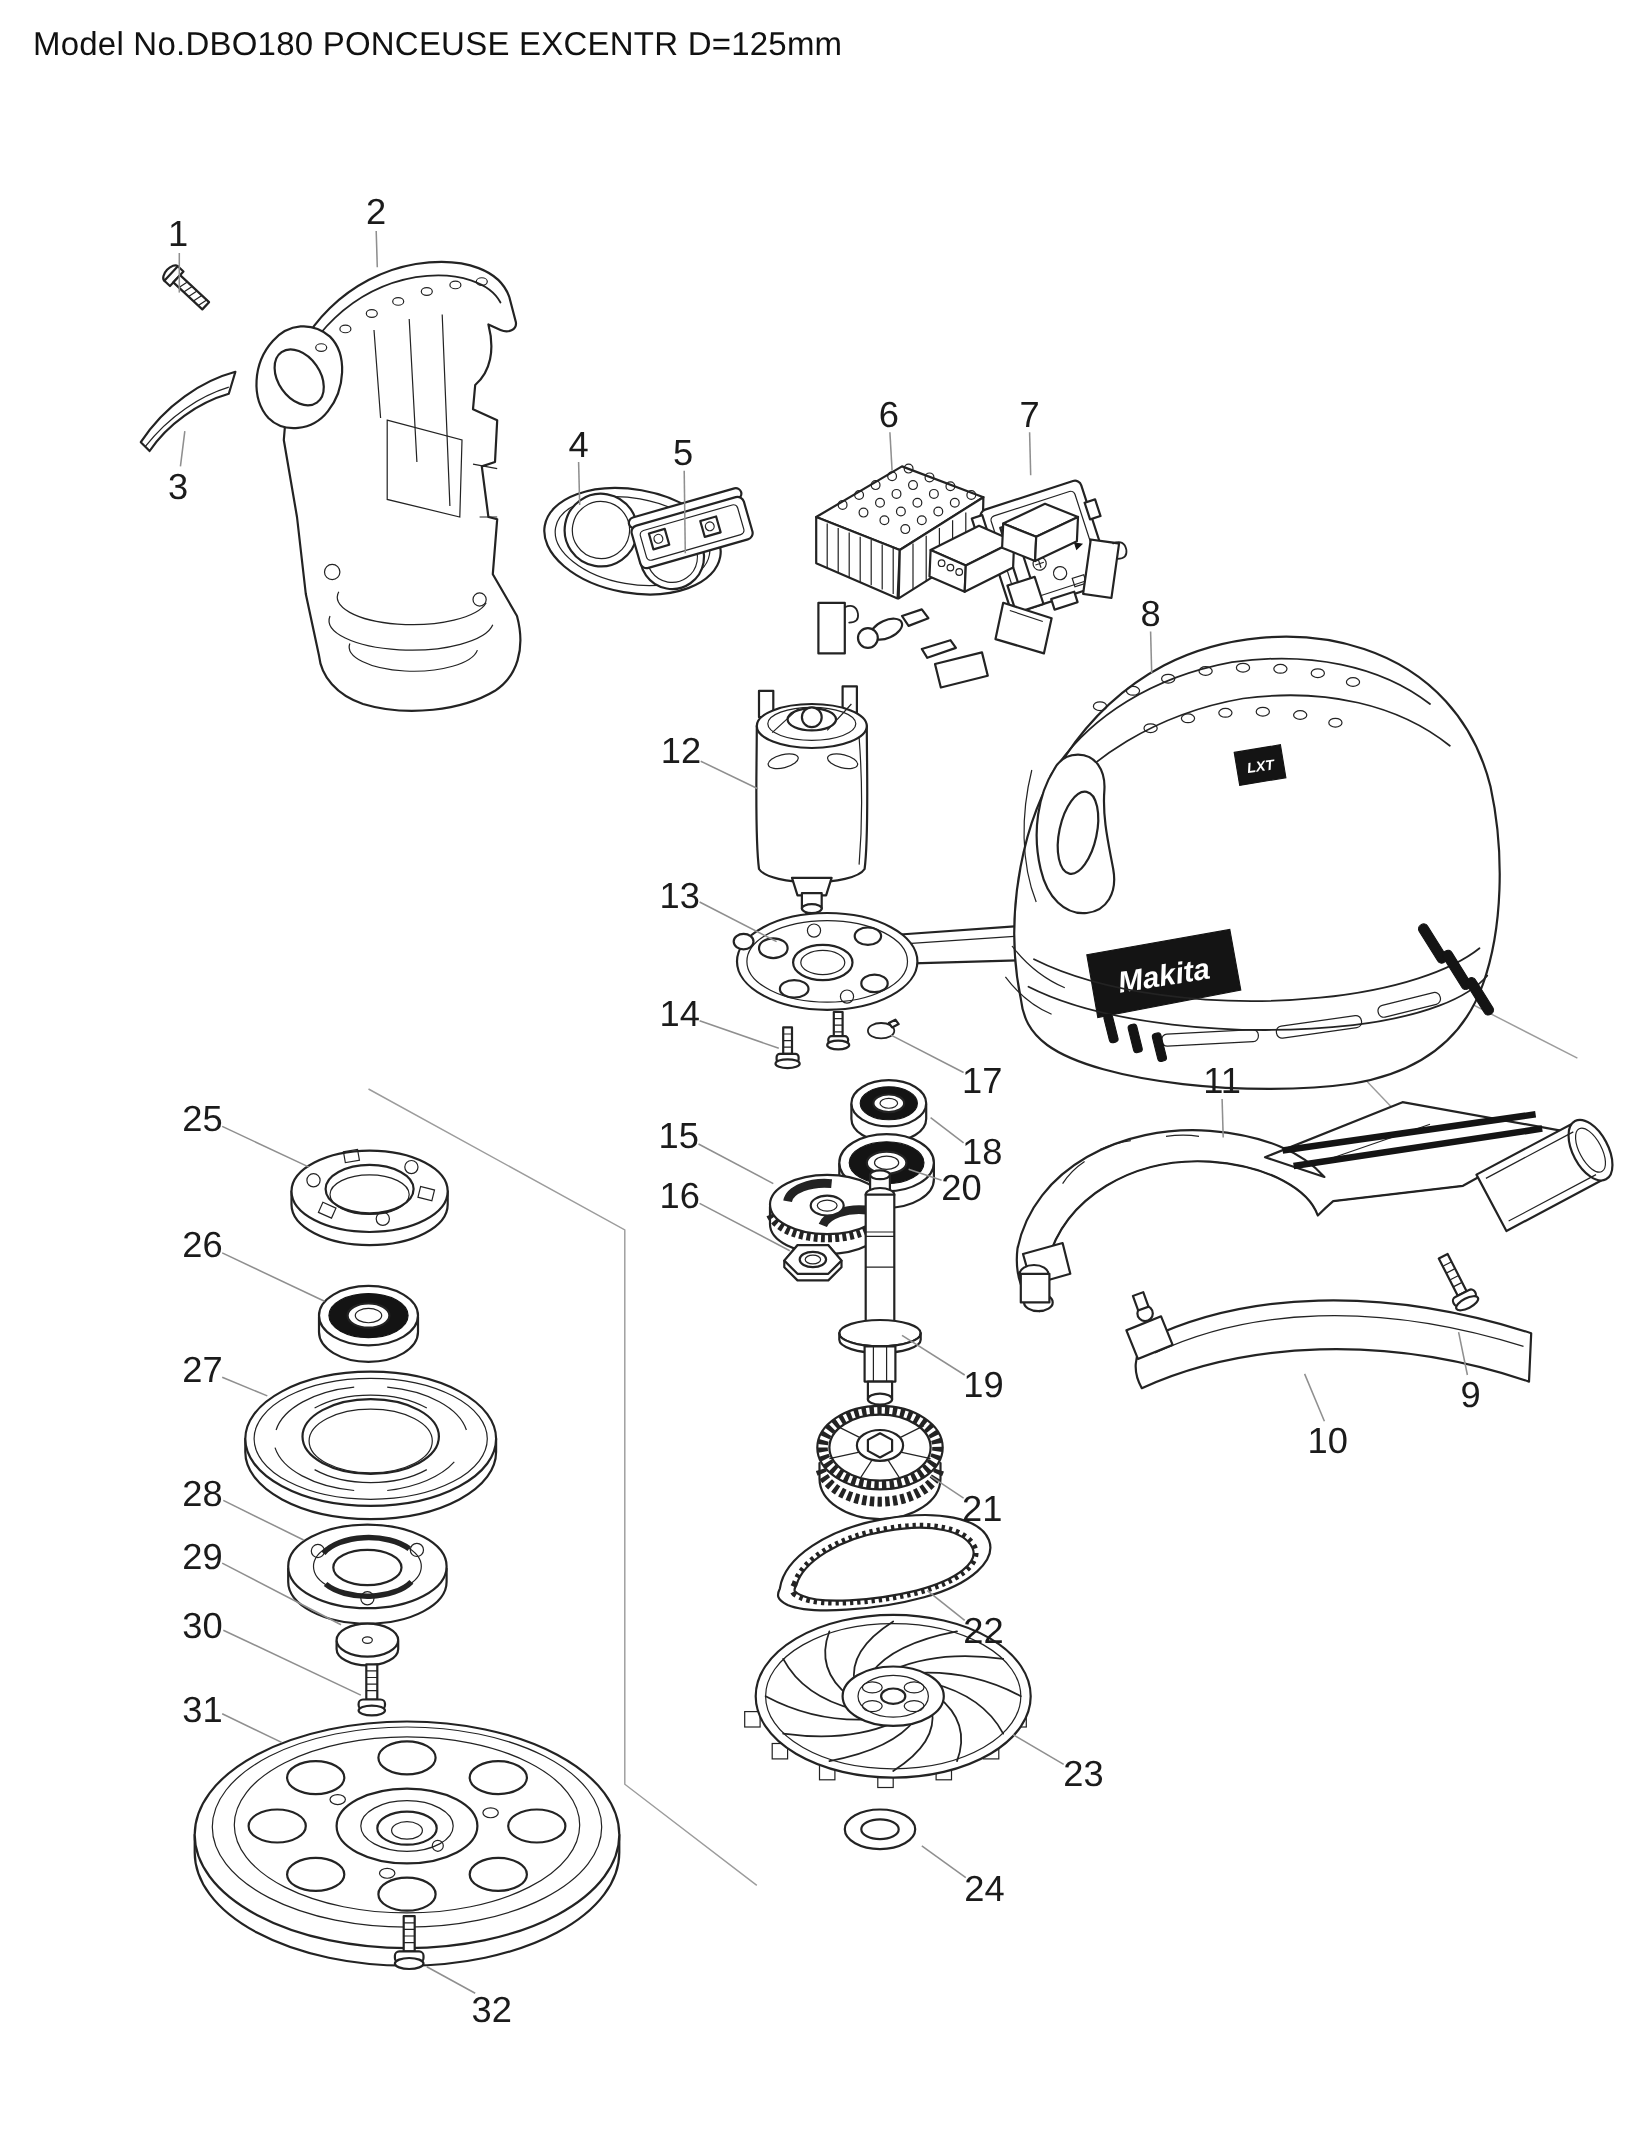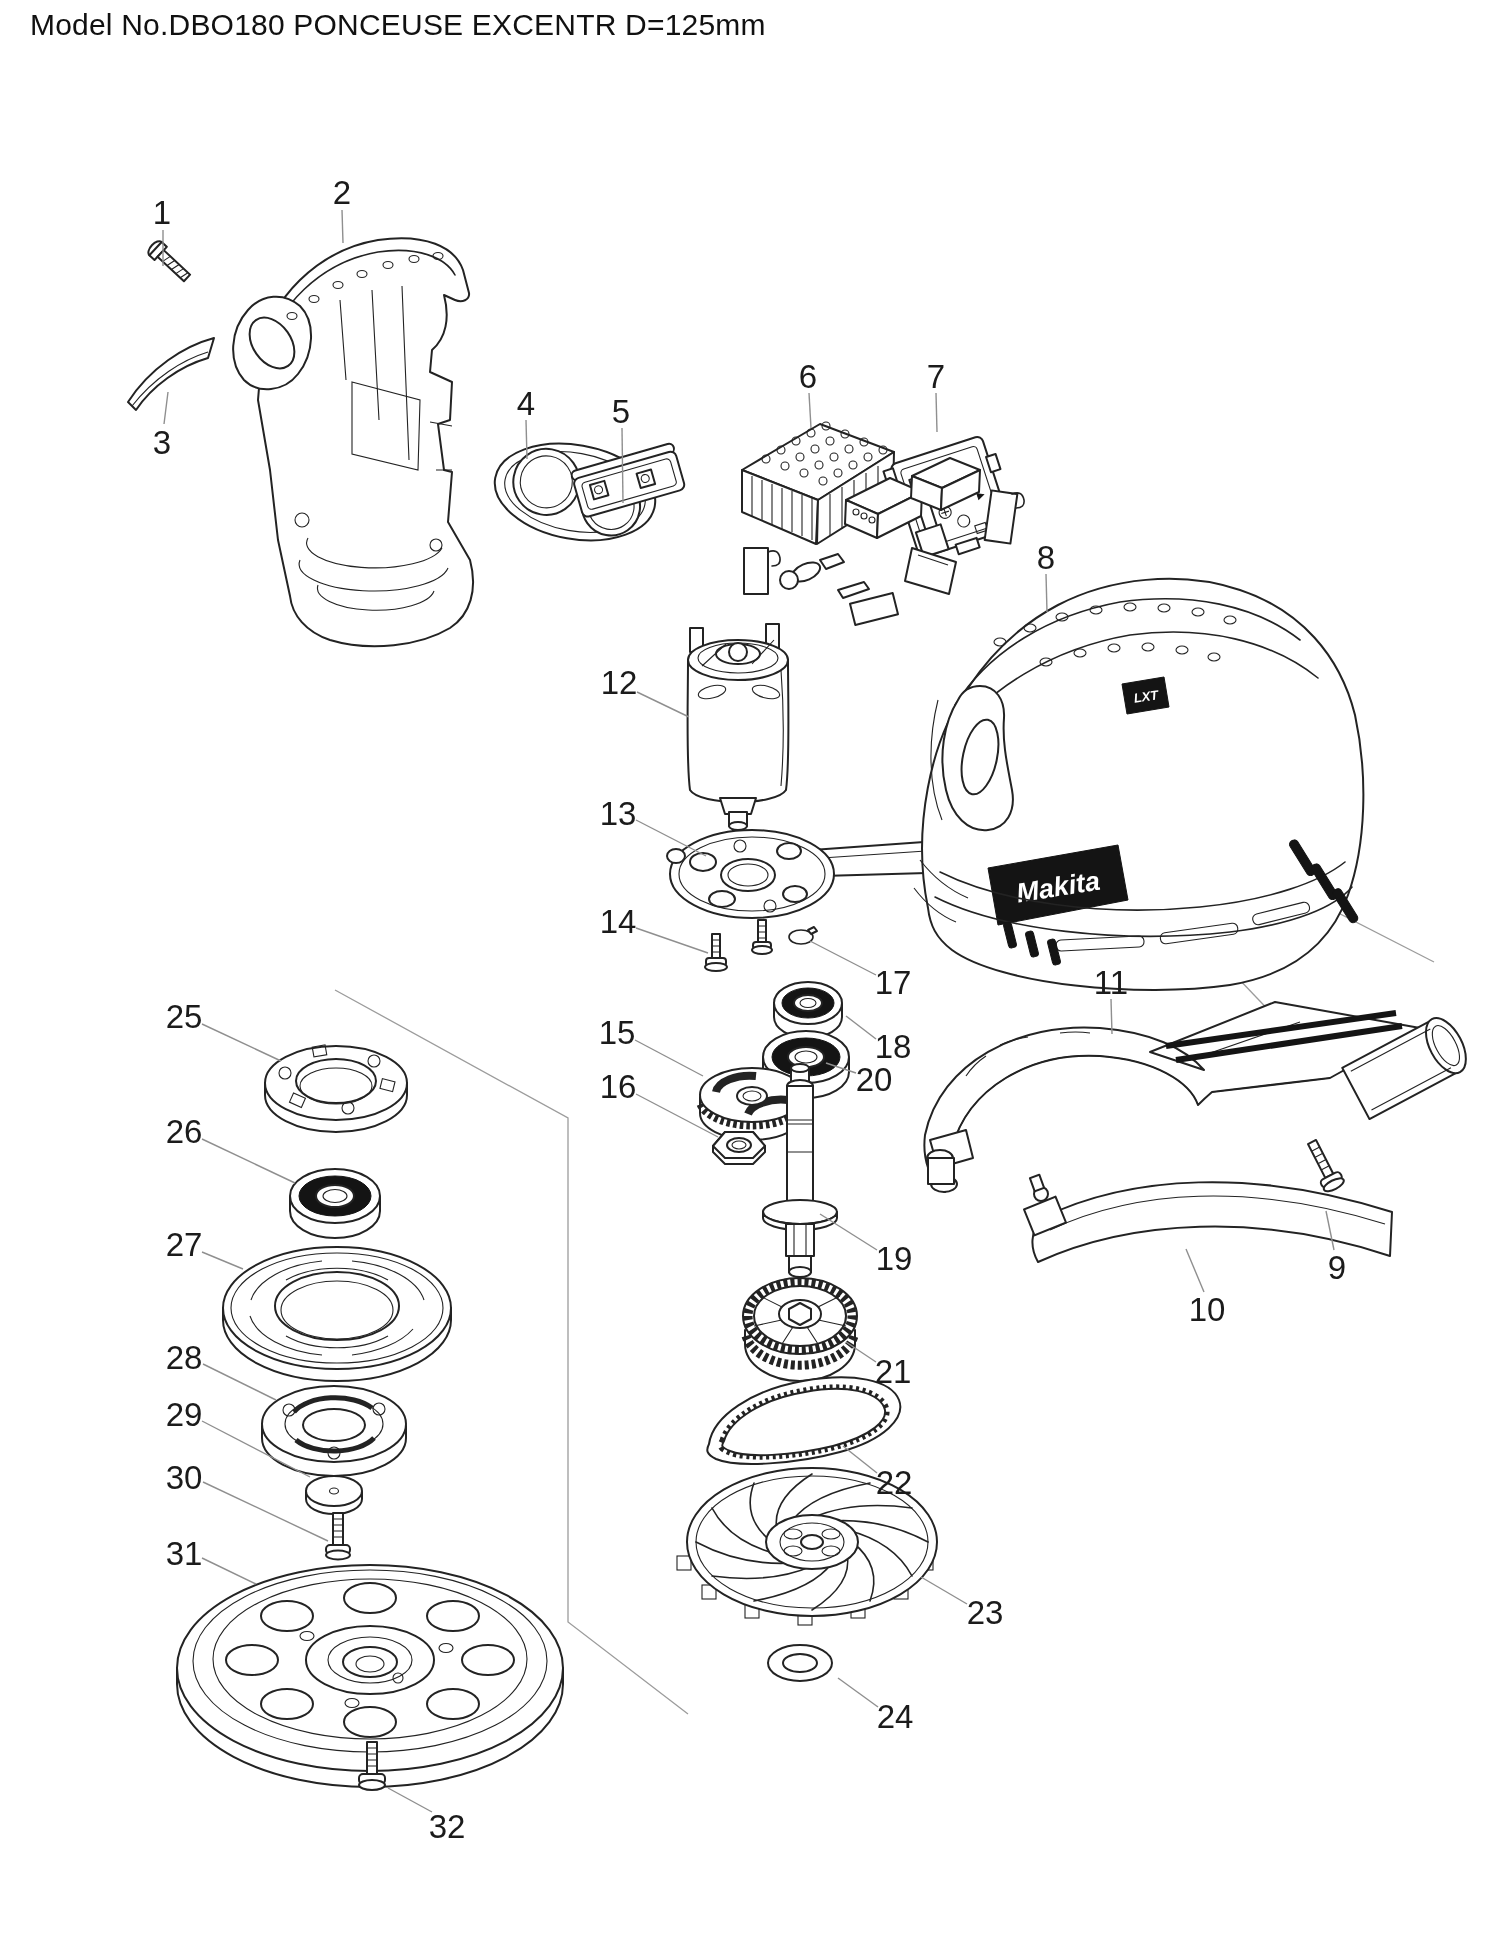--- a/index.html
+++ b/index.html
@@ -1,17 +1,17 @@
 <!DOCTYPE html>
 <html><head>
 <meta charset="utf-8">
 <style>
   html,body{margin:0;padding:0;background:#fff;}
   body{width:1500px;height:1954px;position:relative;font-family:"Liberation Sans",sans-serif;}
-  .title{position:absolute;left:30px;top:8px;font-size:30px;color:#111;letter-spacing:.2px;}
+  .title{position:absolute;left:30px;top:24px;font-size:30px;color:#111;letter-spacing:.2px;}
   svg.stage{position:absolute;left:0;top:0;}
   .p{fill:#fff;stroke:#232323;stroke-width:2;stroke-linejoin:round;stroke-linecap:round;}
   .ln{fill:none;stroke:#232323;stroke-width:1.6;stroke-linecap:round;}
   .thin{fill:none;stroke:#232323;stroke-width:1.1;}
   .dark{fill:#141414;stroke:#141414;}
   .teeth{fill:none;stroke:#232323;}
   .leader{stroke:#8f8f8f;stroke-width:1.4;}
   .group-line{fill:none;stroke:#9c9c9c;stroke-width:1.3;}
   .plabel{font-size:33px;fill:#1b1b1b;text-anchor:middle;font-family:"Liberation Sans",sans-serif;}
   .logo-text{font-size:27px;font-style:italic;font-weight:bold;fill:#fff;text-anchor:middle;}

